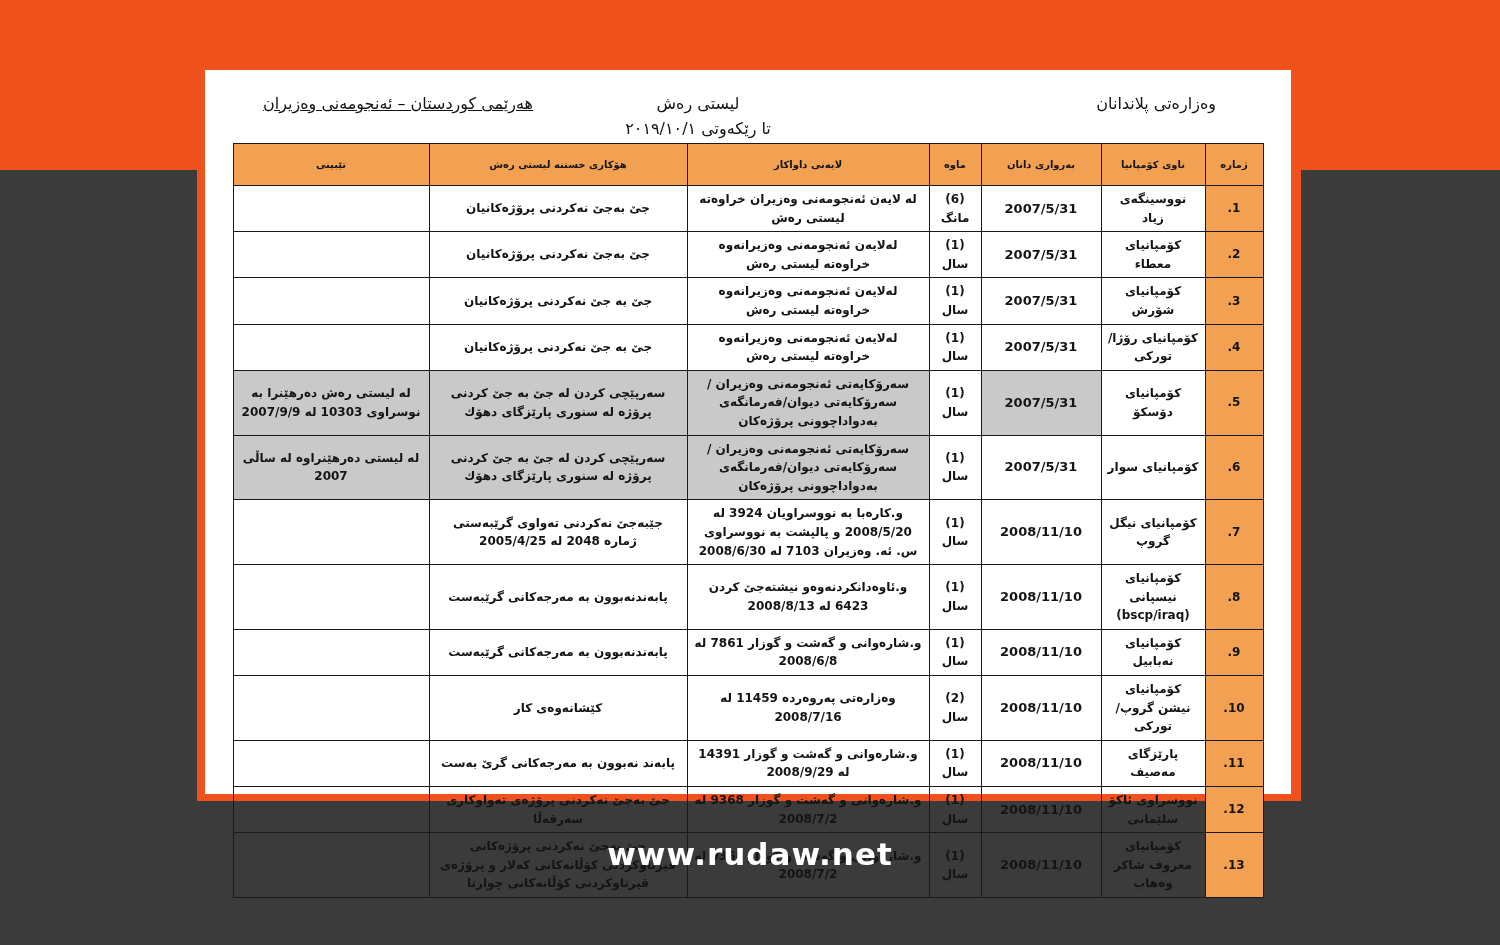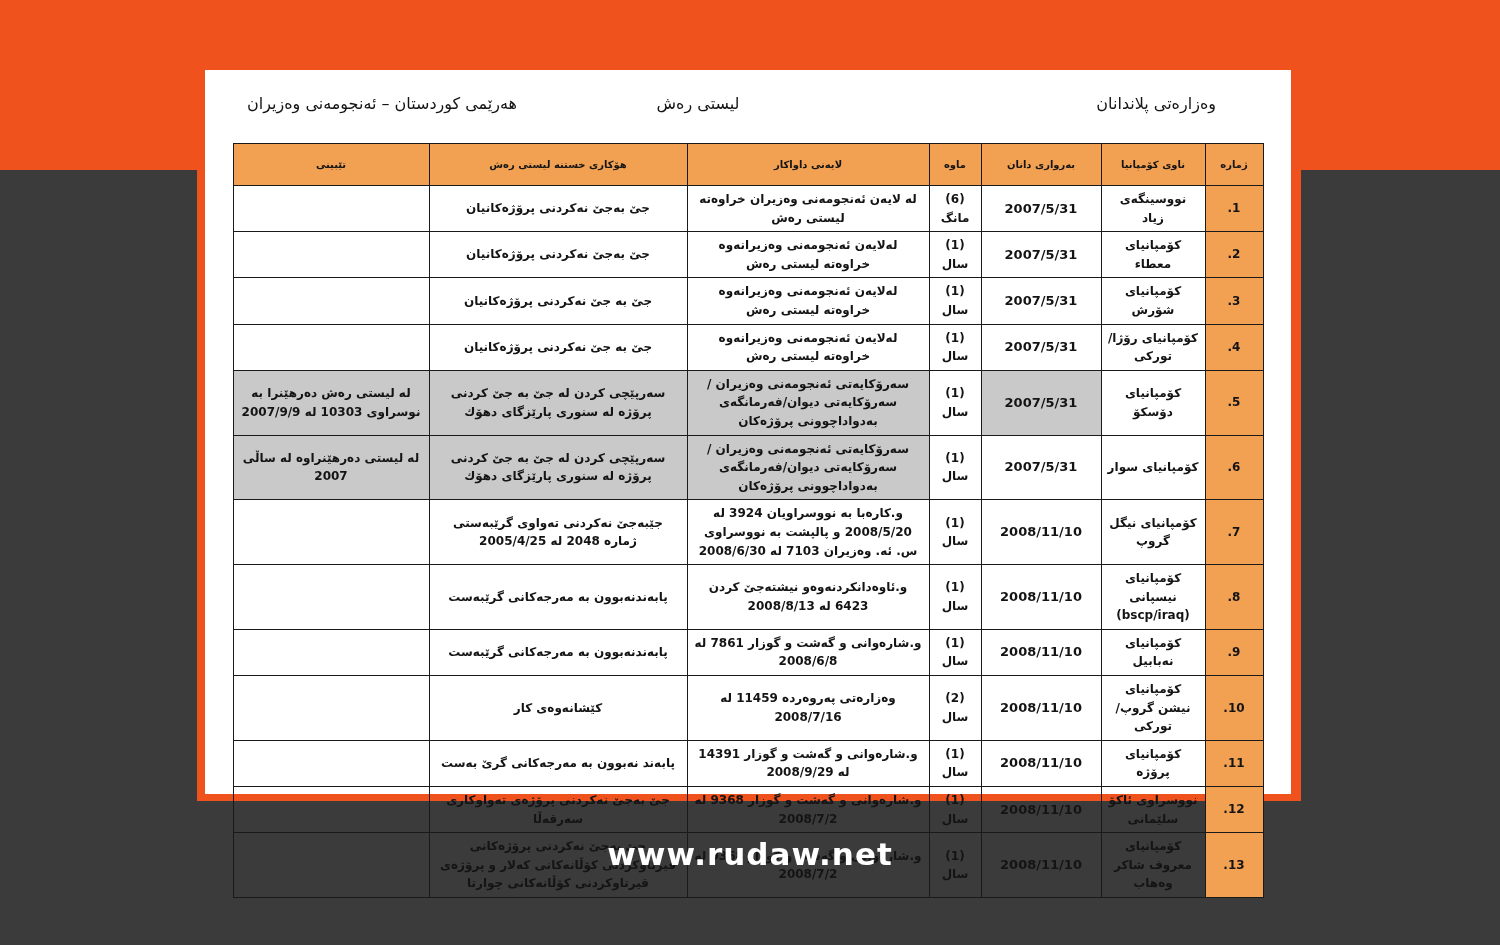--- a/index.html
+++ b/index.html
@@ -17,21 +17,21 @@
   }
   .band{position:absolute;top:0;left:0;width:1500px;height:170px;background:var(--band-orange);}
   .doc-frame{position:absolute;left:197px;top:0;width:1104px;height:801px;background:var(--band-orange);}
   .doc{
     position:absolute;left:205px;top:70px;width:1086px;height:724px;
     background:#ffffff;direction:rtl;color:#141414;
   }
   .doc-header{position:relative;height:73px;font-size:16px;}
   .hdr-right{position:absolute;top:24px;right:75px;white-space:nowrap;margin-left:40px;}
   .hdr-center{position:absolute;top:22px;left:0;right:100px;text-align:center;line-height:1.55;}
-  .hdr-left{position:absolute;top:24px;left:42px;white-space:nowrap;}
+  .hdr-left{position:absolute;top:24px;left:58px;white-space:nowrap;text-decoration:underline;}
   table.blacklist{
     border-collapse:collapse;table-layout:fixed;width:1030px;margin:0 auto;
     direction:rtl;
   }
   .blacklist th,.blacklist td{
     border:1px solid #1a1a1a;text-align:center;vertical-align:middle;
     padding:4px 6px;word-wrap:break-word;
   }
   .blacklist th{
     background:var(--header-cell-orange);
@@ -63,20 +63,21 @@
 <body>
 
 <div class="band"></div>
 <div class="doc-frame"></div>
 
 <div class="doc">
   <div class="doc-header">
     <div class="hdr-right">وەزارەتی پلاندانان</div>
     <div class="hdr-center">
       <div>لیستی رەش</div>
+      <div>تا رێکەوتی ٢٠١٩/١٠/١</div>
     </div>
     <div class="hdr-left">هەرێمی کوردستان – ئەنجومەنی وەزیران</div>
   </div>
 
   <table class="blacklist">
     <colgroup>
       <col style="width:58px">
       <col style="width:104px">
       <col style="width:120px">
       <col style="width:52px">
@@ -181,21 +182,21 @@
           <td class="cell cell-no num-cell">10.</td>
           <td class="cell cell-company">کۆمپانیای نیشن گروپ/تورکی</td>
           <td class="cell cell-date">2008/11/10</td>
           <td class="cell cell-duration">(2) سال</td>
           <td class="cell cell-requester">وەزارەتی پەروەردە 11459 لە 2008/7/16</td>
           <td class="cell cell-reason">کێشانەوەی کار</td>
           <td class="cell cell-notes"></td>
         </tr>
         <tr>
           <td class="cell cell-no num-cell">11.</td>
-          <td class="cell cell-company">کۆمپانیای پرۆژە</td>
+          <td class="cell cell-company">پارێزگای مەصیف</td>
           <td class="cell cell-date">2008/11/10</td>
           <td class="cell cell-duration">(1) سال</td>
           <td class="cell cell-requester">و.شارەوانی و گەشت و گوزار 14391 لە 2008/9/29</td>
           <td class="cell cell-reason">پابەند نەبوون بە مەرجەکانی گرێ بەست</td>
           <td class="cell cell-notes"></td>
         </tr>
         <tr>
           <td class="cell cell-no num-cell">12.</td>
           <td class="cell cell-company">نووسراوی ئاکۆ سلێمانی</td>
           <td class="cell cell-date">2008/11/10</td>

